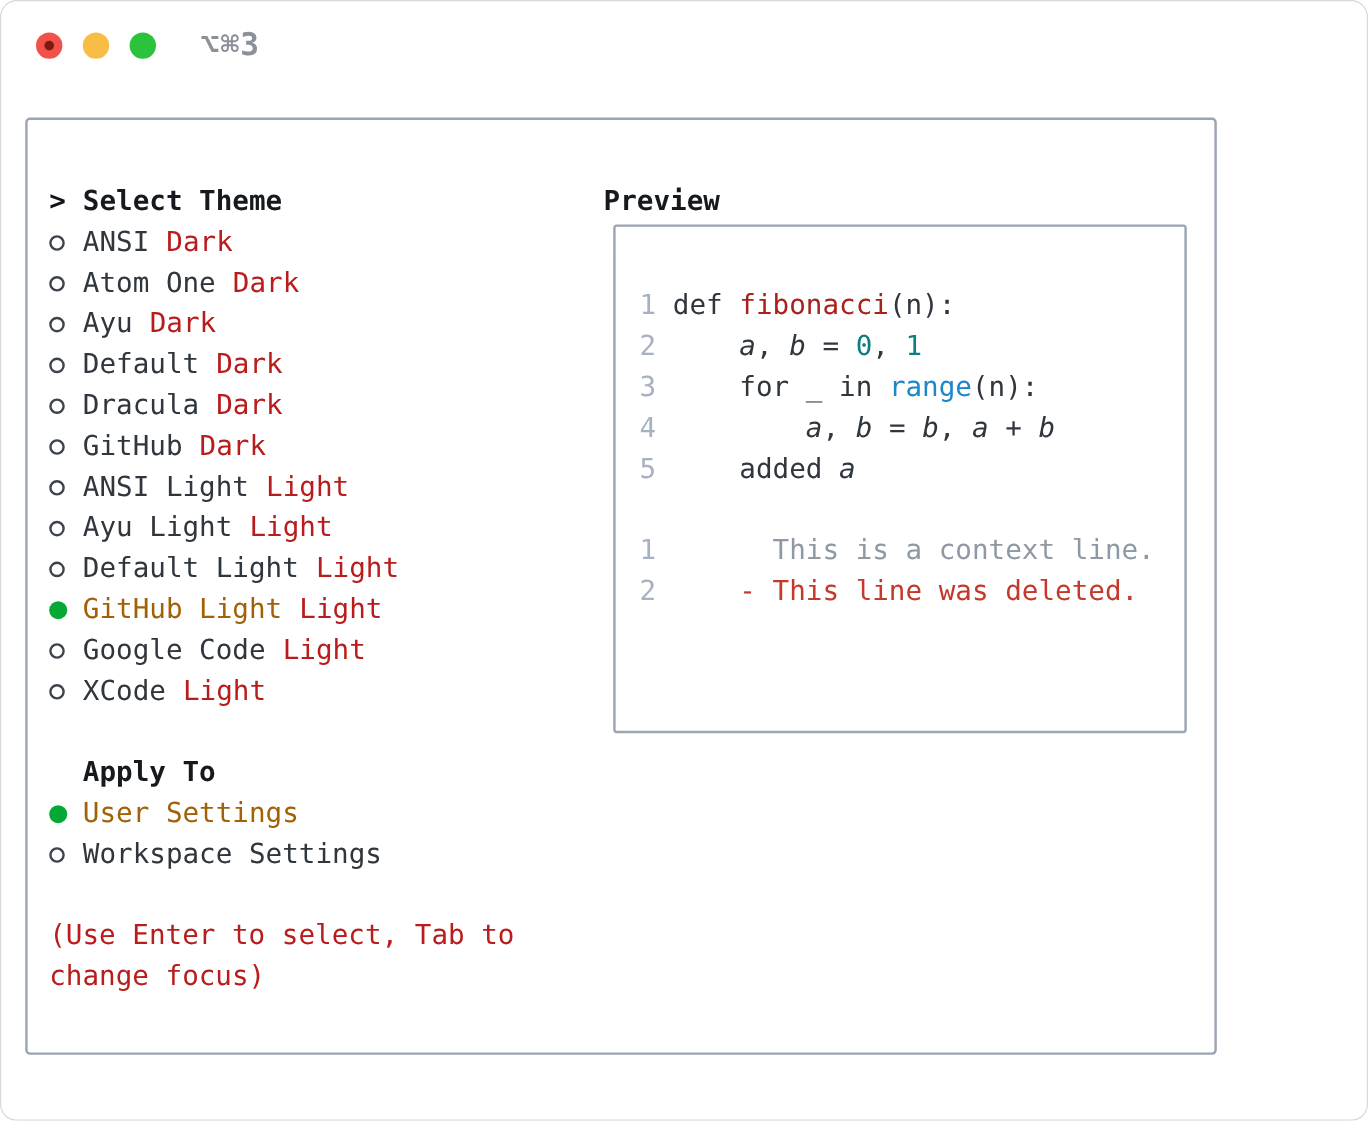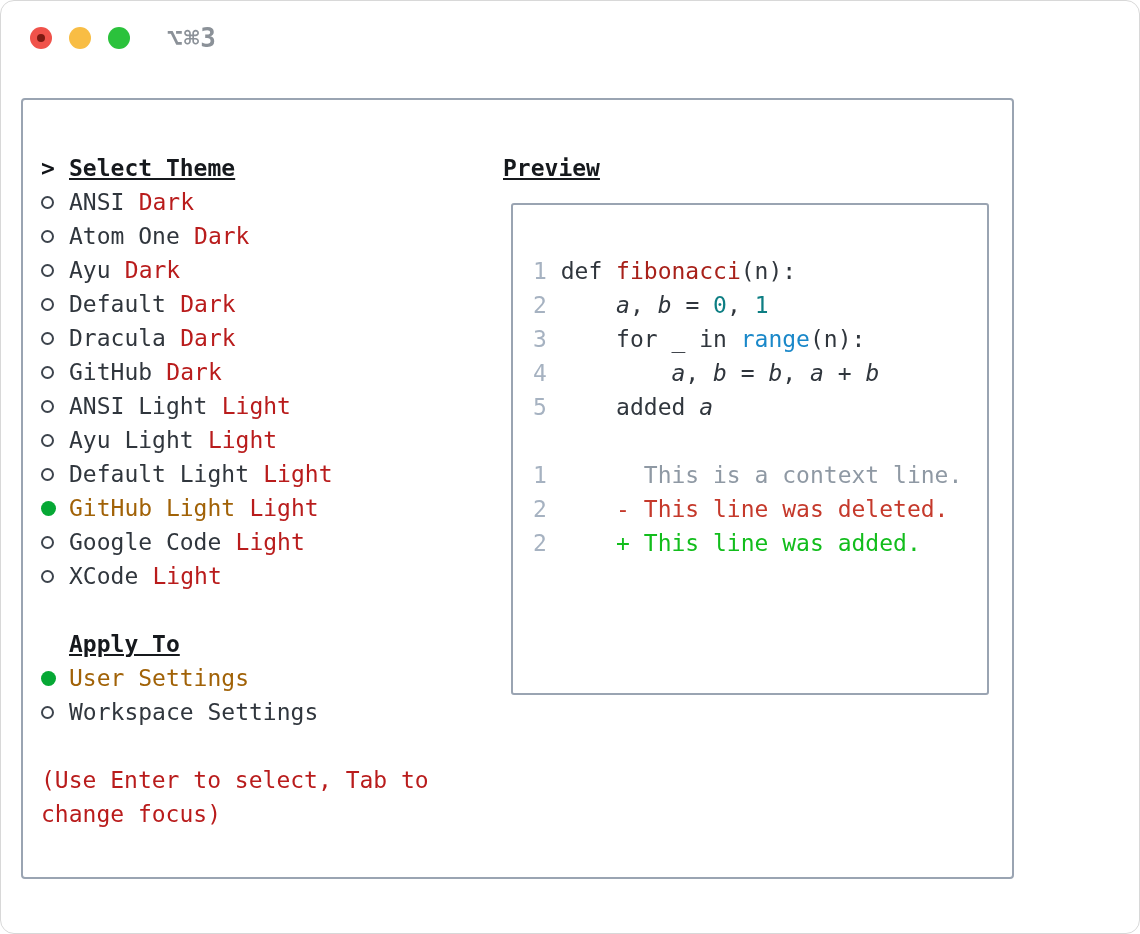--- a/index.html
+++ b/index.html
@@ -17,33 +17,33 @@
 
   
   .panel{position:absolute;left:20px;top:97px;width:993px;height:781px;box-sizing:border-box;border:2px solid #9aa4b2;border-radius:4px;background:#ffffff;display:flex;padding:51px 26px 0 18px;}
   .col-left{width:444px;flex:none;}
   .col-right{flex:1;padding-left:18px;}
 
   .row{height:34px;line-height:34px;font-size:23px;display:flex;align-items:center;color:#30363d;white-space:pre;}
   .spacer{height:34px;}
   .bullet-col{width:28px;flex:none;display:flex;align-items:center;}
   .prompt{width:28px;flex:none;font-weight:bold;color:#111418;}
-  .hdr{font-weight:bold;color:#16191d;text-decoration:underline;}
+  .hdr{font-weight:bold;color:#16191d;}
   .radio{width:13px;height:13px;border-radius:50%;border:2px solid #3d444d;box-sizing:border-box;background:transparent;}
   .selected .radio{width:15px;height:15px;border:none;background:#06a row;}
   .selected .radio{width:15px;height:15px;border:none;background:#06a835;}
   .theme-name{color:#30363d;}
   .selected .theme-name{color:#a16207;}
   .variant{color:#b91c1c;margin-left:0.62em;}
   .apply-title{padding-left:28px;}
   .help{margin-top:34px;width:400px;font-size:23px;line-height:34px;color:#b91c1c;}
 
   
   .preview-title{height:34px;line-height:34px;font-size:23px;}
-  .preview-box{margin-top:18px;margin-left:8px;width:478px;height:492px;box-sizing:border-box;border:2px solid #9aa4b2;border-radius:3px;background:#ffffff;padding:49px 0 0 20px;overflow:hidden;}
+  .preview-box{margin-top:2px;margin-left:8px;width:478px;height:424px;box-sizing:border-box;border:2px solid #9aa4b2;border-radius:3px;background:#ffffff;padding:49px 0 0 20px;overflow:hidden;}
   .cl{height:34px;line-height:34px;font-size:23px;white-space:pre;}
   .lnum{color:#a6b2c1;}
   .s-fg{color:#30363d;}
   .s-red{color:#a8211a;}
   .s-blue{color:#1a88c9;}
   .s-num{color:#0d7e83;}
   .s-var{color:#30363d;font-style:italic;}
   .ctx{color:#8f99a4;text-align:center;}
   .del{color:#c5392b;}
   .add{color:#12bd1c;}
@@ -158,18 +158,17 @@
         <div class="cl"><span class="lnum">3</span><span class="s-fg">     for _ in </span><span class="s-blue">range</span><span class="s-fg">(n):</span></div>
 
         <div class="cl"><span class="lnum">4</span><span class="s-fg">         </span><span class="s-var">a</span><span class="s-fg">, </span><span class="s-var">b</span><span class="s-fg"> = </span><span class="s-var">b</span><span class="s-fg">, </span><span class="s-var">a</span><span class="s-fg"> + </span><span class="s-var">b</span></div>
 
         <div class="cl"><span class="lnum">5</span><span class="s-fg">     added </span><span class="s-var">a</span></div>
 
         <div class="cl"></div>
 
         <div class="cl"><span class="lnum">1</span><span class="ctx">       This is a context line.</span></div>
         <div class="cl"><span class="lnum">2</span><span class="del">     - This line was deleted.</span></div>
-        <div class="cl"><span class="lnum">2</span><span class="add">     + This line was added.</span></div>
       </div>
     </div>
 
   </div>
 </div>
 
 </body></html>

